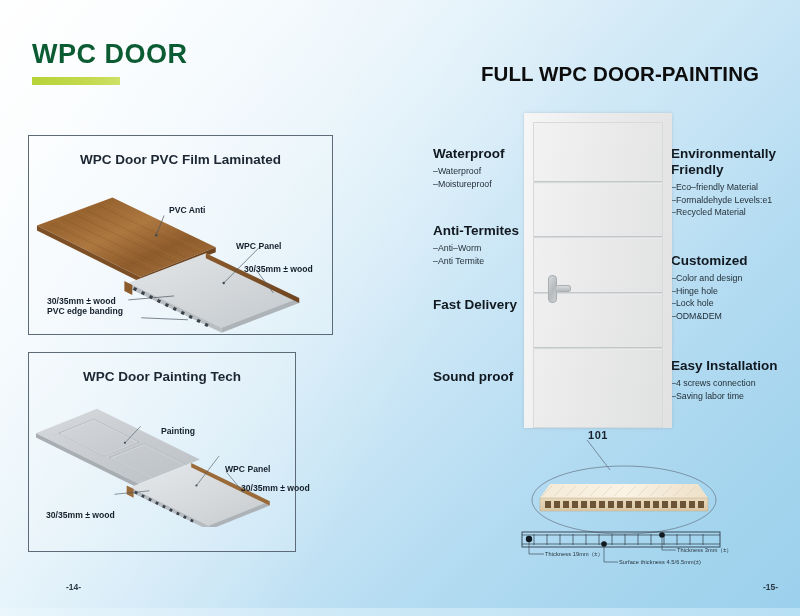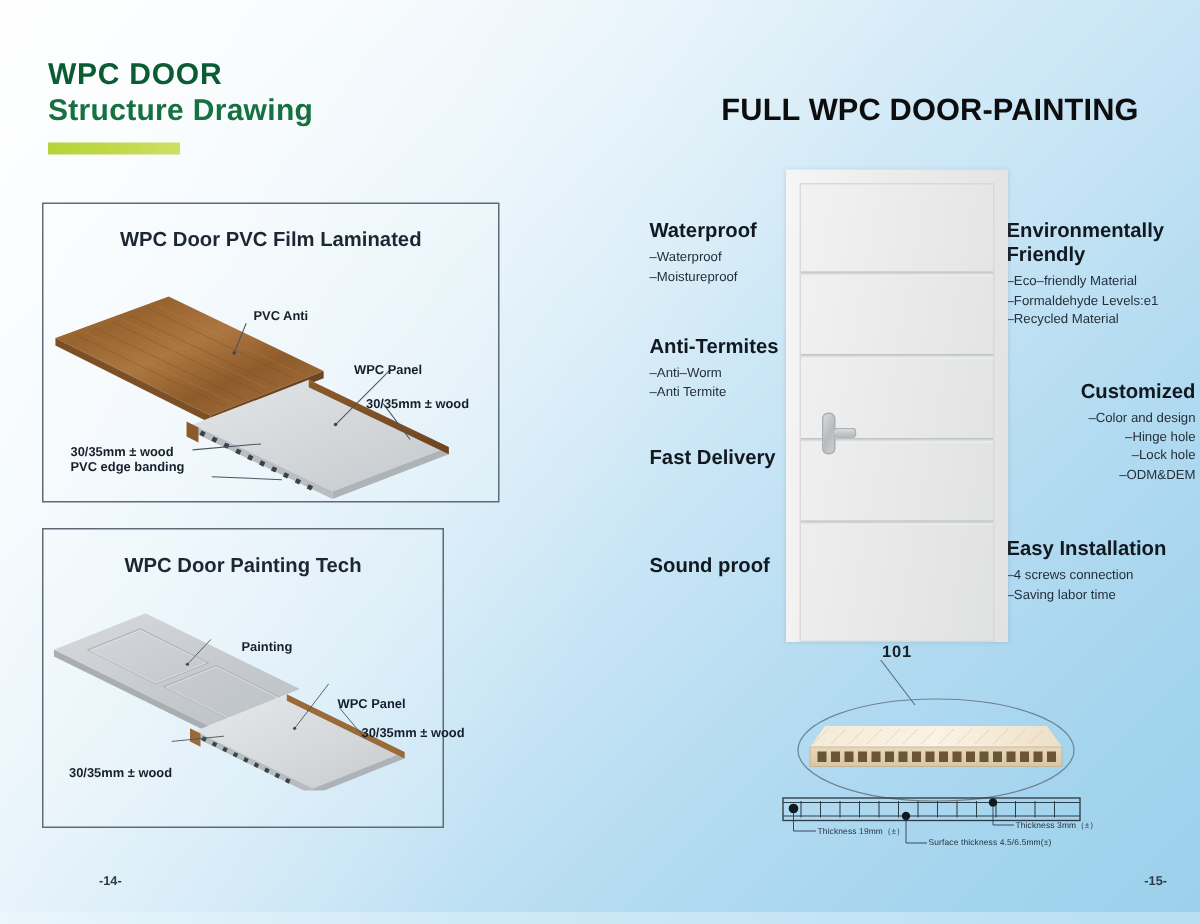--- a/index.html
+++ b/index.html
@@ -24,21 +24,21 @@
   }
   .page:after{
     content:""; position:absolute; left:0; right:0; bottom:0; height:8px;
     background:linear-gradient(90deg,#eaf6fc 0%,#cfe9f7 40%,#b7dff3 100%);
     pointer-events:none;
   }
 
   
   .hdr { position:absolute; left:32px; top:40px; }
   .hdr h1 {
-    font-size:20px; font-weight:bold; color:#0b5c33; letter-spacing:.5px;
+    font-size:27px; font-weight:bold; color:#0b5c33; letter-spacing:.5px;
     line-height:1.05;
   }
   .hdr h2 {
     font-size:20px; font-weight:bold; color:#16703f; letter-spacing:.2px;
     line-height:1.2; margin-top:1px;
   }
   .accent-bar {
     margin-top:9px; width:88px; height:8px;
     background:linear-gradient(90deg,#b6d338 0%,#c3d94d 60%,#cfe066 100%);
   }
@@ -128,21 +128,20 @@
   #pg-left  { left:22px; }
   #pg-right { right:22px; }
 </style>
 </head>
 <body>
 
 <div class="page">
 
   <div class="hdr">
     <h1>WPC DOOR</h1>
-    <h2>Structure Drawing</h2>
     <div class="accent-bar"></div>
   </div>
 
   <div class="panel" id="panel-1">
     <div class="panel-title">WPC Door PVC Film Laminated</div>
 
     <svg class="panel-canvas" viewBox="0 0 305 200">
       <defs>
         <linearGradient id="woodg" x1="0" y1="0" x2="1" y2="1">
           <stop offset="0%" stop-color="#b0783f"></stop>
@@ -317,21 +316,21 @@
 
   <div class="feat f-right" style="left:671px; top:146px; width:126px;">
     <div class="f-h wrap">Environmentally Friendly</div>
     <ul>
       <li>–Eco–friendly Material</li>
       <li>–Formaldehyde Levels:e1</li>
       <li>–Recycled Material</li>
     </ul>
   </div>
 
-  <div class="feat f-right" style="left:671px; top:253px; width:126px;text-align:right;">
+  <div class="feat f-right" style="left:671px; top:253px; width:126px;">
     <div class="f-h">Customized</div>
     <ul>
       <li>–Color and design</li>
       <li>–Hinge hole</li>
       <li>–Lock hole</li>
       <li>–ODM&amp;DEM</li>
     </ul>
   </div>
 
   <div class="feat f-right" style="left:671px; top:358px; width:126px;">

